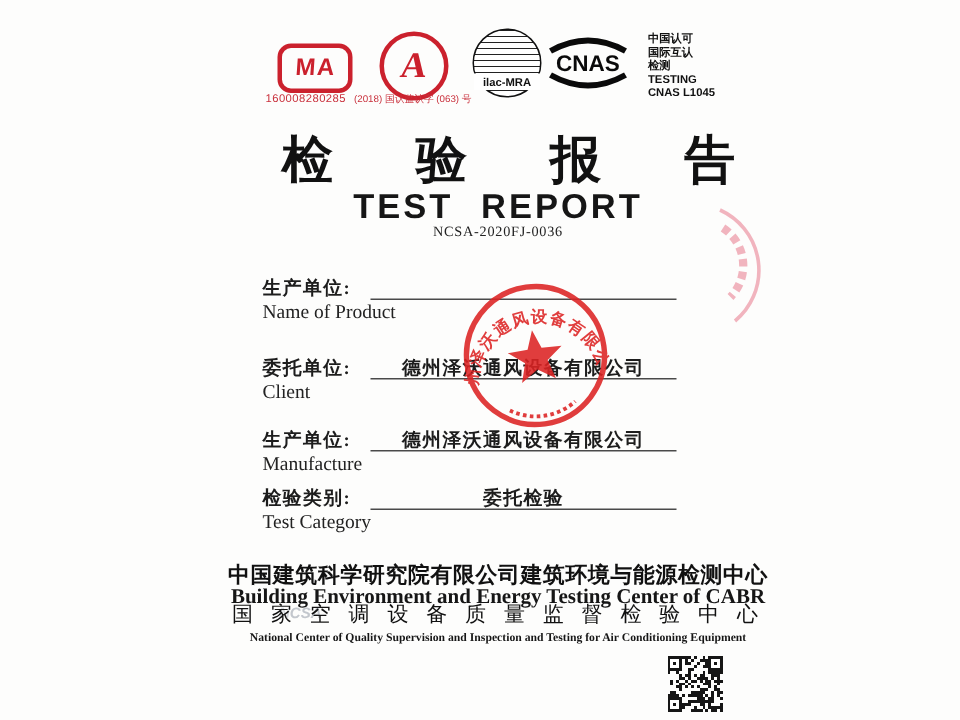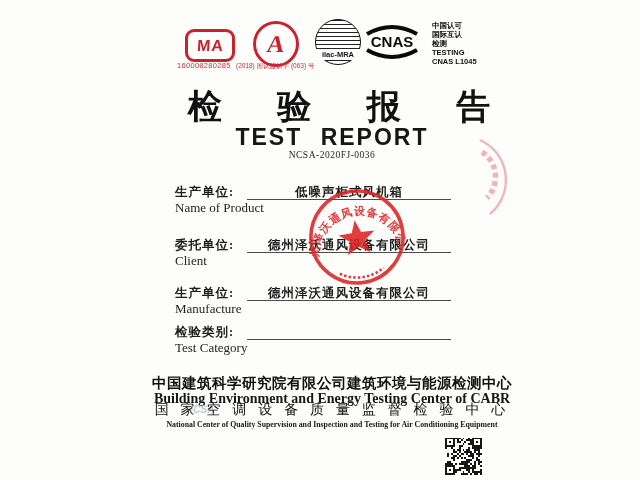--- a/index.html
+++ b/index.html
@@ -87,38 +87,38 @@
     <div>TESTING</div>
     <div>CNAS L1045</div>
   </div>
 
   <div class="abs centered title-zh">检 验 报 告</div>
   <div class="abs centered title-en">TEST REPORT</div>
   <div class="abs centered report-no">NCSA-2020FJ-0036</div>
 
   <div class="abs field" style="top:184px">
     <span class="f-zh">生产单位:</span>
-    <span class="f-val">低噪声柜式风机箱</span>
     <span class="f-line"></span>
     <span class="f-en">Name of Product</span>
   </div>
   <div class="abs field" style="top:237px">
     <span class="f-zh">委托单位:</span>
     <span class="f-val">德州泽沃通风设备有限公司</span>
     <span class="f-line"></span>
     <span class="f-en">Client</span>
   </div>
   <div class="abs field" style="top:285px">
     <span class="f-zh">生产单位:</span>
     <span class="f-val">德州泽沃通风设备有限公司</span>
     <span class="f-line"></span>
     <span class="f-en">Manufacture</span>
   </div>
   <div class="abs field" style="top:324px">
     <span class="f-zh">检验类别:</span>
+    <span class="f-val">委托检验</span>
     <span class="f-line"></span>
     <span class="f-en">Test Category</span>
   </div>
 
   <svg class="abs seal-svg" viewBox="0 0 110 110">
     <g transform="rotate(-8 55 55)">
       <circle cx="55" cy="55" r="46" fill="none" stroke="#dd2323" stroke-width="3.6"></circle>
       <path id="sealArc" d="M 14 74 A 37 37 0 1 1 96 74" fill="none"></path>
       <text font-size="11" font-weight="bold" fill="#dd2323" letter-spacing="1" font-family="Liberation Sans, sans-serif">
         <textPath href="#sealArc" startOffset="50%" text-anchor="middle">德州泽沃通风设备有限公司</textPath>

